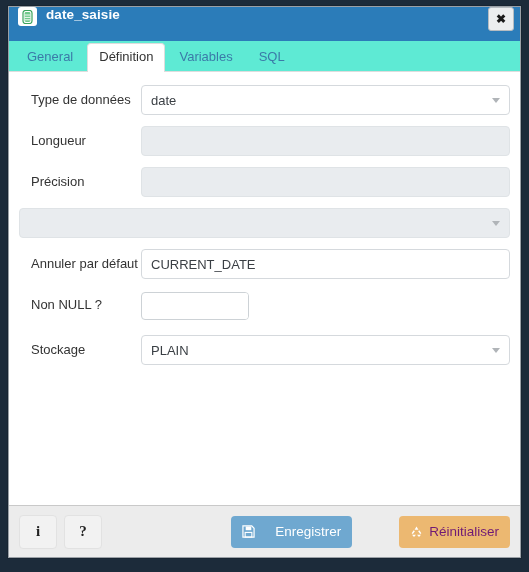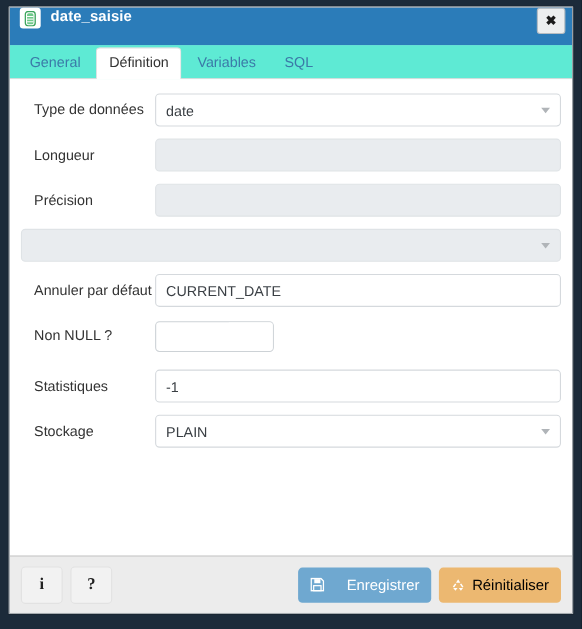--- a/index.html
+++ b/index.html
@@ -243,21 +243,21 @@
     align-items: center;
     gap: 6px;
     padding: 0 11px;
     font-size: 13.5px;
     color: #ffffff;
     cursor: pointer;
     white-space: nowrap;
   }
   .btn.save   { background: #6fa8d0; gap: 20px; }
   .btn.cancel { background: #d9463f; }
-  .btn.reset  { background: #ecb871; color: #000000; cursor: default; }
+  .btn.reset  { background: #ecb871; color: #701a75; cursor: default; margin-left: 40px; }
 
   .btn .bico { display: flex; align-items: center; flex: none; }
 </style>
 </head>
 <body>
 
 <div id="app">
   <div class="dialog">
 
     <div class="titlebar">
@@ -332,28 +332,20 @@
       <div class="form-row">
         <div class="form-label">Non NULL ?</div>
         <div class="form-control-wrap">
           <div class="toggle">
             <span class="on">Oui</span>
             <span class="off"></span>
           </div>
         </div>
       </div>
 
-      <div class="form-row">
-        <div class="form-label">Statistiques</div>
-        <div class="form-control-wrap">
-          <div class="ctrl">
-            <span class="val">-1</span>
-          </div>
-        </div>
-      </div>
 
       <div class="form-row">
         <div class="form-label">Stockage</div>
         <div class="form-control-wrap">
           <div class="ctrl">
             <span class="val">PLAIN</span>
             <span class="caret"></span>
           </div>
         </div>
       </div>

